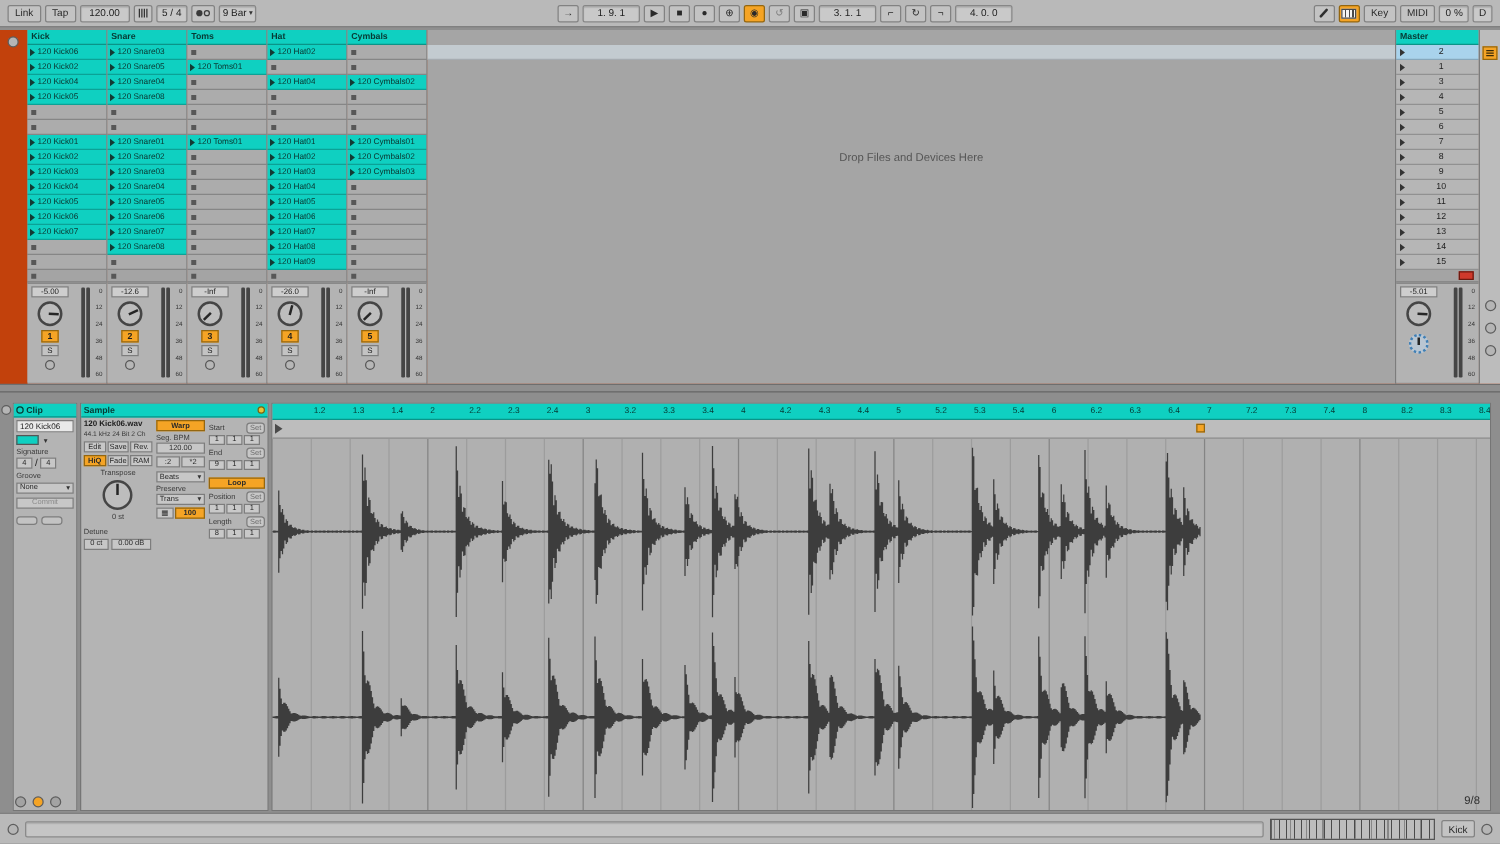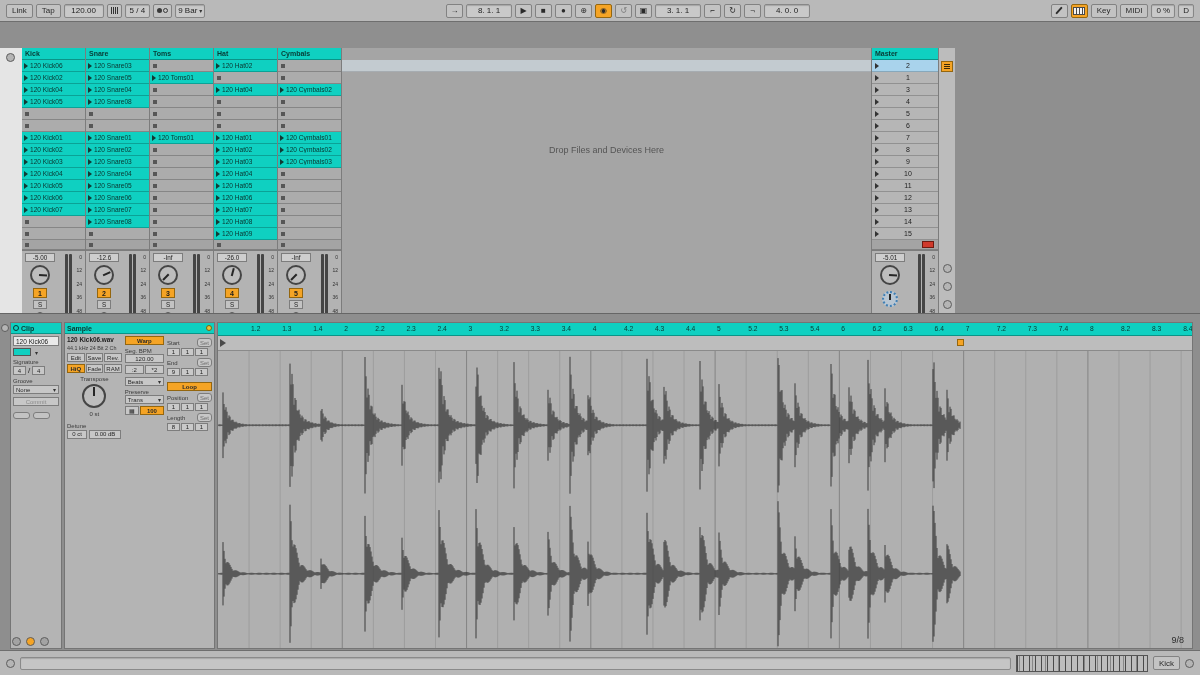--- a/index.html
+++ b/index.html
@@ -18,21 +18,21 @@
   .w38{width:40px;} .w44{width:46px;}
   .mini-arr{font-size:6px;margin-left:2px;color:#333;}
   .ticon{height:14px;display:inline-flex;align-items:center;gap:1px;padding:0 3px;background:#c3c3c3;border:1px solid #828282;border-radius:2px;}
   .vb{width:1px;height:7px;background:#333;display:inline-block;}
   .mdot{width:5px;height:5px;border-radius:50%;background:#3a3a3a;display:inline-block;}
   .mdot.hollow{background:transparent;border:1px solid #3a3a3a;}
   .pencil{width:2px;height:9px;background:#2f2f2f;display:inline-block;transform:rotate(42deg);border-radius:1px;}
   .kbicon{width:12px;height:8px;display:inline-block;background:#f4f4f4;border:1px solid #4a4a4a;background-image:repeating-linear-gradient(90deg,transparent 0 2px,#4a4a4a 2px 3px);}
 
   
-  #session{position:absolute;top:24px;left:0;width:955px;height:284px;background:#e5e5e5;display:flex;border-bottom:1px solid #6e6e6e;margin-top:24px;}
+  #session{position:absolute;top:24px;left:0;width:1200px;height:284px;background:#c2410c;display:flex;border-bottom:1px solid #6e6e6e;}
   #sess-gutter{width:22px;position:relative;}
   .ring{width:9px;height:9px;border:1px solid #5d5d5d;border-radius:50%;display:inline-block;background:#b5b5b5;}
   #sess-gutter .ring{position:absolute;top:5px;left:6px;}
   #track-cols{display:flex;}
   .tcol{width:64px;border-right:1px solid #7c7c7c;background:#a0a0a0;display:flex;flex-direction:column;}
   .thead{height:12px;background:var(--clip-teal,#0fd0c1);border-bottom:1px solid #0a9488;font-size:7px;font-weight:bold;color:#073a34;display:flex;align-items:center;padding:0 3px;}
   .slot{height:12px;display:flex;align-items:center;gap:2px;padding:0 2px;background:#acacac;border-bottom:1px solid rgba(0,0,0,.22);}
   .slot.filled{background:var(--clip-teal,#0fd0c1);}
   .tri{width:0;height:0;border-left:4px solid #123a34;border-top:3px solid transparent;border-bottom:3px solid transparent;display:inline-block;flex:none;}
   .clbl{font-size:6.6px;color:#0b332e;white-space:nowrap;overflow:hidden;}
@@ -147,21 +147,21 @@
           <i class="mdot hollow"></i>
         </div>
       <div class="tbox drop">
           <span>9 Bar</span>
           <span class="mini-arr">▾</span>
         </div>
     </div>
     <div class="sp"></div>
     <div class="tgroup">
       <button class="tbtn icon">→</button>
-      <div class="tbox w44">8. 1. 1</div>
+      <div class="tbox w44">1. 9. 1</div>
       <button class="tbtn icon">▶</button>
       <button class="tbtn icon">■</button>
       <button class="tbtn icon">●</button>
       <button class="tbtn icon">⊕</button>
       <button class="tbtn icon orange">◉</button>
       <button class="tbtn icon dim">↺</button>
       <button class="tbtn icon">▣</button>
       <div class="tbox w44">3. 1. 1</div>
       <button class="tbtn icon">⌐</button>
       <button class="tbtn icon">↻</button>

